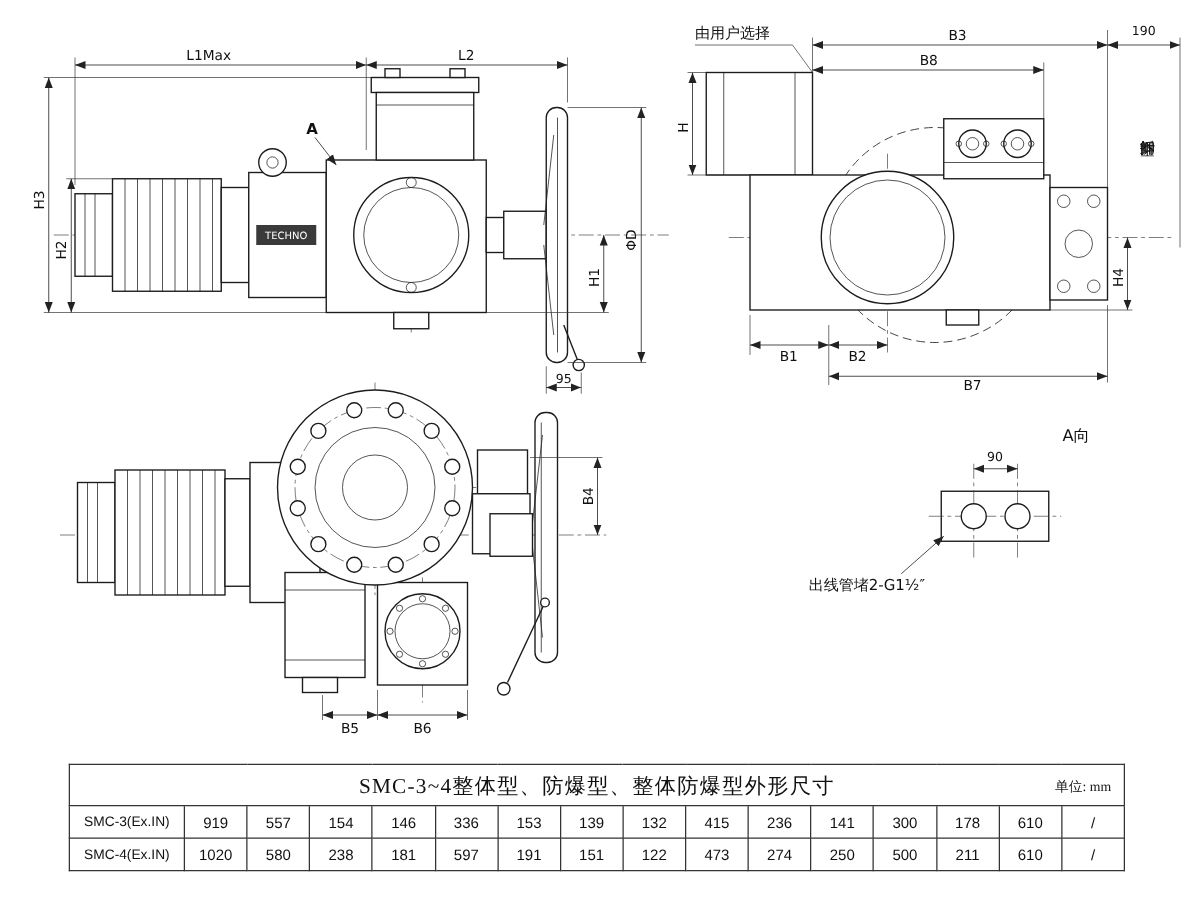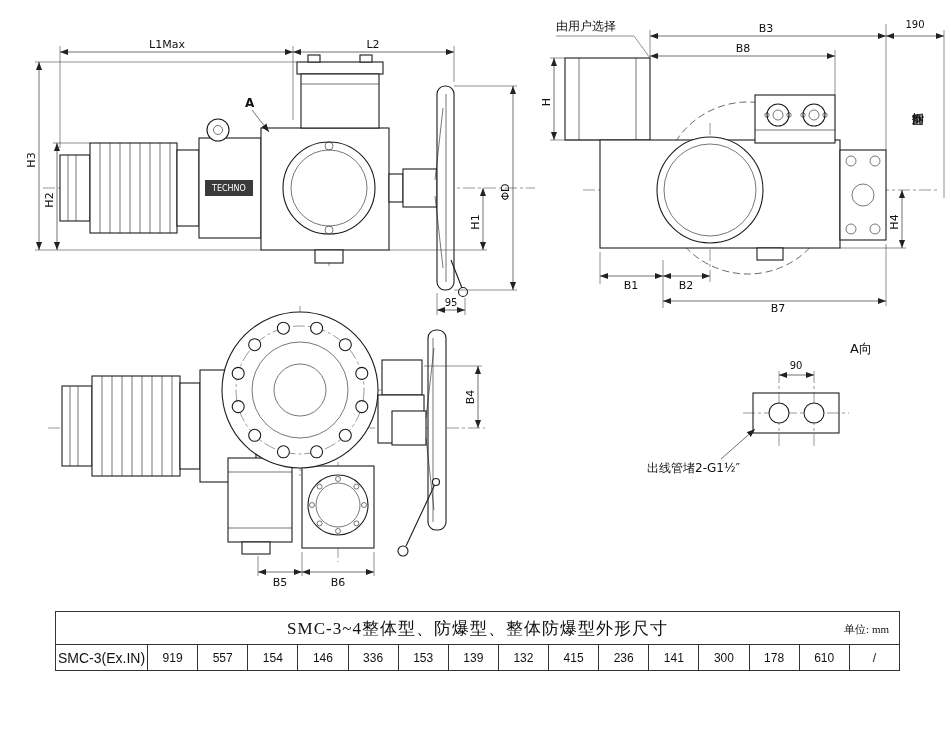--- a/index.html
+++ b/index.html
@@ -15,21 +15,21 @@
   svg .dash{stroke:#444;stroke-width:0.8;stroke-dasharray:7 4;fill:none}
   svg text{font-family:"DejaVu Sans",sans-serif;fill:#111;font-size:11px}
   #dim-table{position:absolute;left:55px;top:611px;width:845px;border-collapse:collapse;table-layout:fixed;background:#fff;border:1.5px solid #222}
   #dim-table td,#dim-table th{border:1px solid #333;text-align:center;font-size:12px;font-weight:normal;color:#111;padding:0;overflow:hidden}
   #dim-table .title-cell{position:relative;height:32px;font-size:17px;font-family:"Liberation Serif",serif;letter-spacing:1px}
   #dim-table .unit{position:absolute;right:10px;top:10px;font-size:11px;font-family:Liberation Serif, serif;letter-spacing:0}
   #dim-table .diag{position:relative;height:30px;background:linear-gradient(to bottom right,transparent 49.4%,#333 49.4%,#333 50.4%,transparent 50.4%);font-size:10px}
   #dim-table .diag .dt{position:absolute;top:1px;right:6px}
   #dim-table .diag .db{position:absolute;bottom:1px;left:5px}
   #dim-table .vrow td{height:25px}
-  #dim-table .model{font-size:14px}
+  #dim-table .model{font-size:11px}
 </style>
 </head>
 <body>
 
 <div id="canvas">
 
   <svg style="left:5px;top:8px" width="535" height="312" viewBox="0 0 535 312">
     <defs>
       <marker id="m1" viewBox="0 0 10 10" refX="10" refY="5" markerWidth="12" markerHeight="12" orient="auto-start-reverse">
         <path d="M0,1.2 L10,5 L0,8.8 Z" fill="#222"></path>
@@ -344,16 +344,34 @@
         <td>139</td>
         <td>132</td>
         <td>415</td>
         <td>236</td>
         <td>141</td>
         <td>300</td>
         <td>178</td>
         <td>610</td>
         <td>/</td>
       </tr>
+      <tr class="vrow">
+        <td class="model">SMC-4(Ex.IN)</td>
+        <td>1020</td>
+        <td>580</td>
+        <td>238</td>
+        <td>181</td>
+        <td>597</td>
+        <td>191</td>
+        <td>151</td>
+        <td>122</td>
+        <td>473</td>
+        <td>274</td>
+        <td>250</td>
+        <td>500</td>
+        <td>211</td>
+        <td>610</td>
+        <td>/</td>
+      </tr>
     </tbody>
   </table>
 
 </div>
 
 </body></html>

